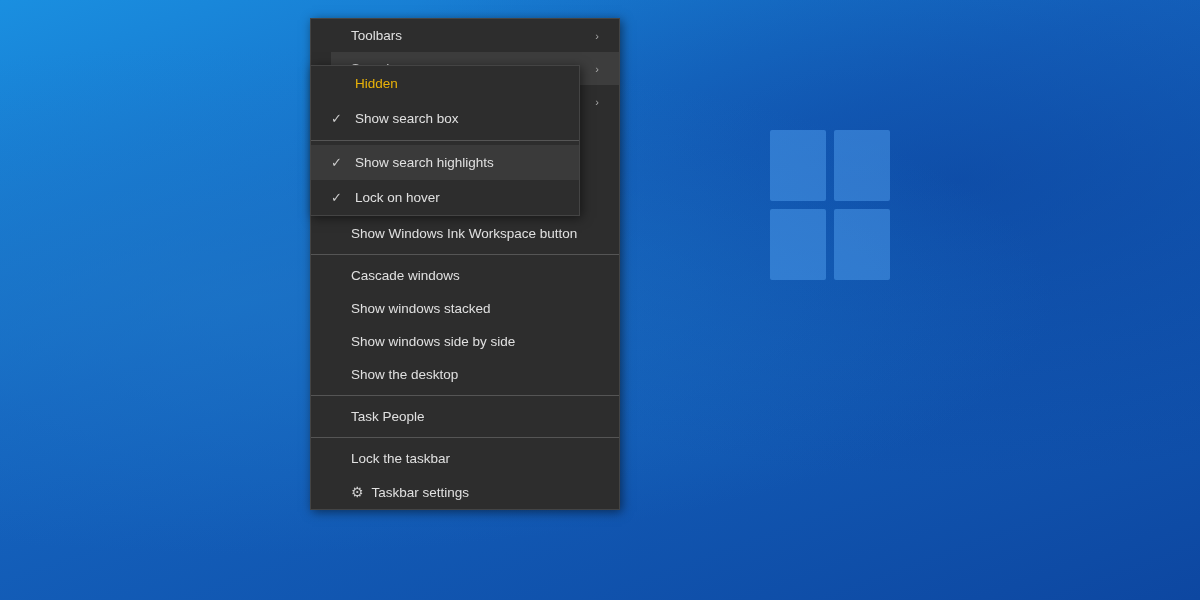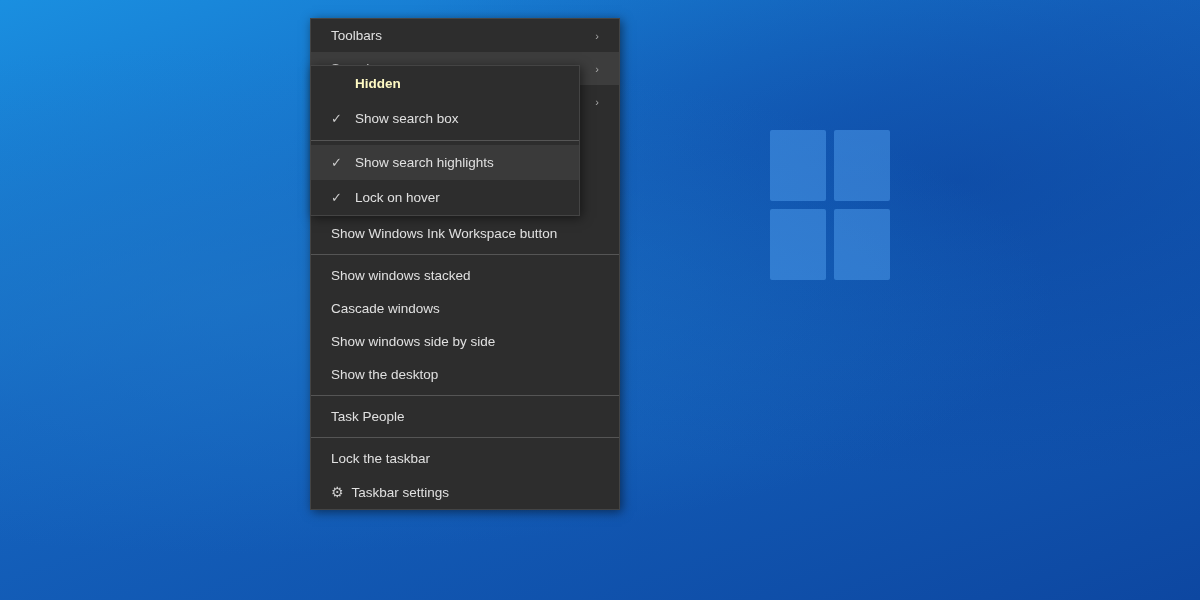--- a/index.html
+++ b/index.html
@@ -61,20 +61,21 @@
 
     .menu-item {
       display: flex;
       align-items: center;
       padding: 9px 20px;
       color: #e0e0e0;
       font-size: 13.5px;
       cursor: pointer;
       position: relative;
       white-space: nowrap;
+      margin-left: 20px;
     }
 
     .menu-item:hover, .menu-item.active {
       background: #3d3d3d;
     }
 
     .menu-item .chevron {
       margin-left: auto;
       font-size: 11px;
       color: #aaa;
@@ -120,22 +121,22 @@
 
     .submenu-item .check {
       margin-right: 10px;
       font-size: 13px;
       color: #ccc;
       width: 14px;
       display: inline-block;
     }
 
     .submenu-item.bold-item {
-      font-weight: 700;
-      color: #fef9c3;
+      font-weight: 400;
+      color: #eab308;
     }
 
     .submenu-separator {
       height: 1px;
       background: #555;
       margin: 4px 0;
     }
   </style>
 </head>
 <body>
@@ -181,25 +182,25 @@
   </div>
 
   <div class="menu-item">
     <span>Show Windows Ink Workspace button</span>
   </div>
 
 
   <div class="menu-separator"></div>
 
   <div class="menu-item">
+    <span>Cascade windows</span>
+  </div>
+
+  <div class="menu-item">
     <span>Show windows stacked</span>
-  </div>
-
-  <div class="menu-item">
-    <span>Cascade windows</span>
   </div>
 
   <div class="menu-item">
     <span>Show windows side by side</span>
   </div>
 
   <div class="menu-item">
     <span>Show the desktop</span>
   </div>
 

